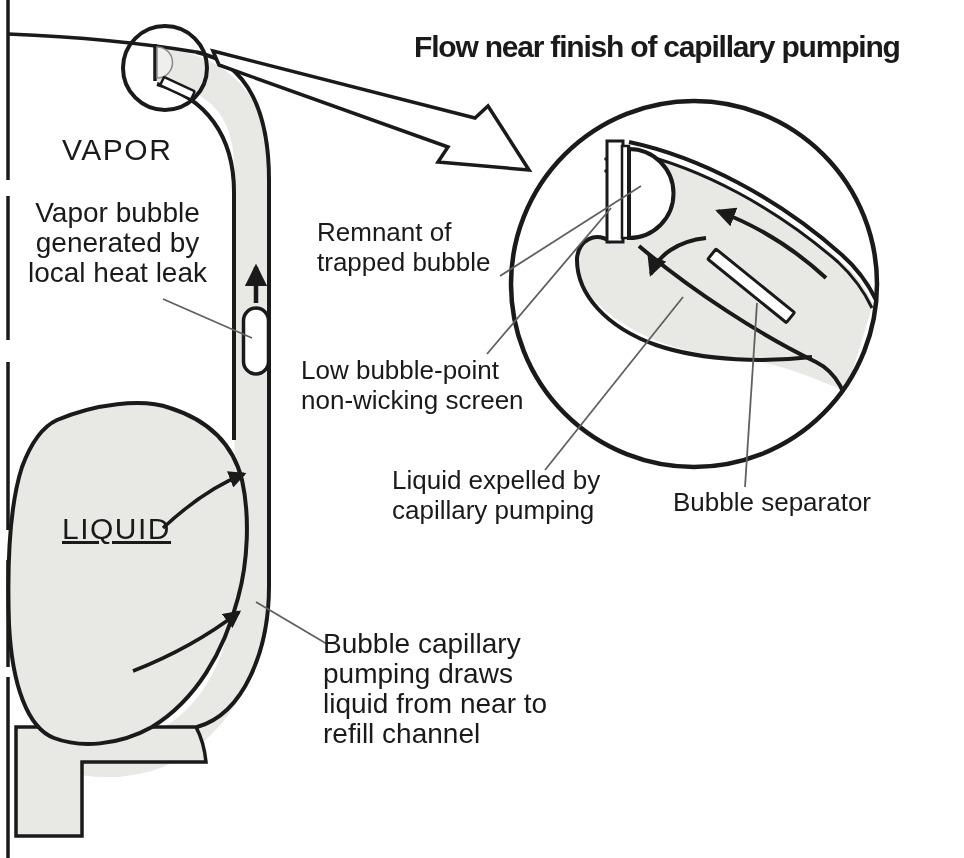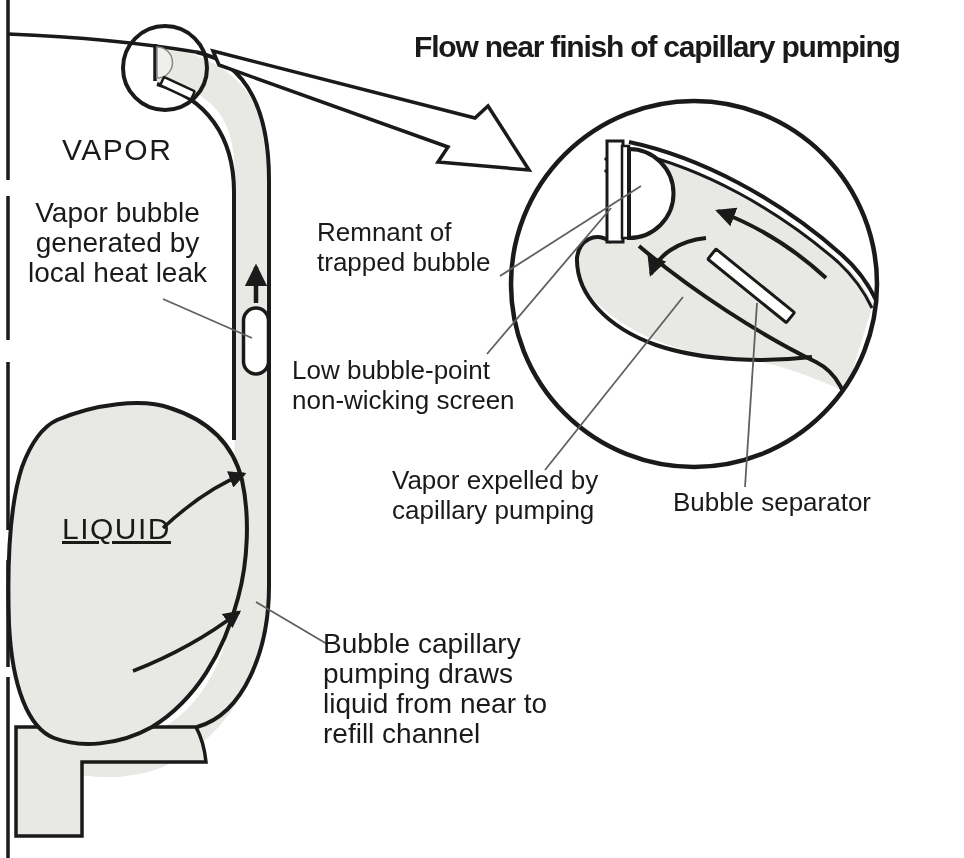--- a/index.html
+++ b/index.html
@@ -121,20 +121,20 @@
   <div class="lbl caps" style="left:62px;top:513px;text-decoration:underline;">LIQUID</div>
 
   <div class="lbl" style="left:323px;top:629px;">Bubble capillary
 pumping draws
 liquid from near to
 refill channel</div>
 
   <div class="lbl small" style="left:317px;top:217px;">Remnant of
 trapped bubble</div>
 
-  <div class="lbl small" style="left:292px;top:355px;">Low bubble-point
+  <div class="lbl small" style="left:301px;top:355px;">Low bubble-point
 non-wicking screen</div>
 
-  <div class="lbl small" style="left:392px;top:465px;">Vapor expelled by
+  <div class="lbl small" style="left:392px;top:465px;">Liquid expelled by
 capillary pumping</div>
 
   <div class="lbl small" style="left:673px;top:487px;">Bubble separator</div>
 </div>
 
 </body></html>

